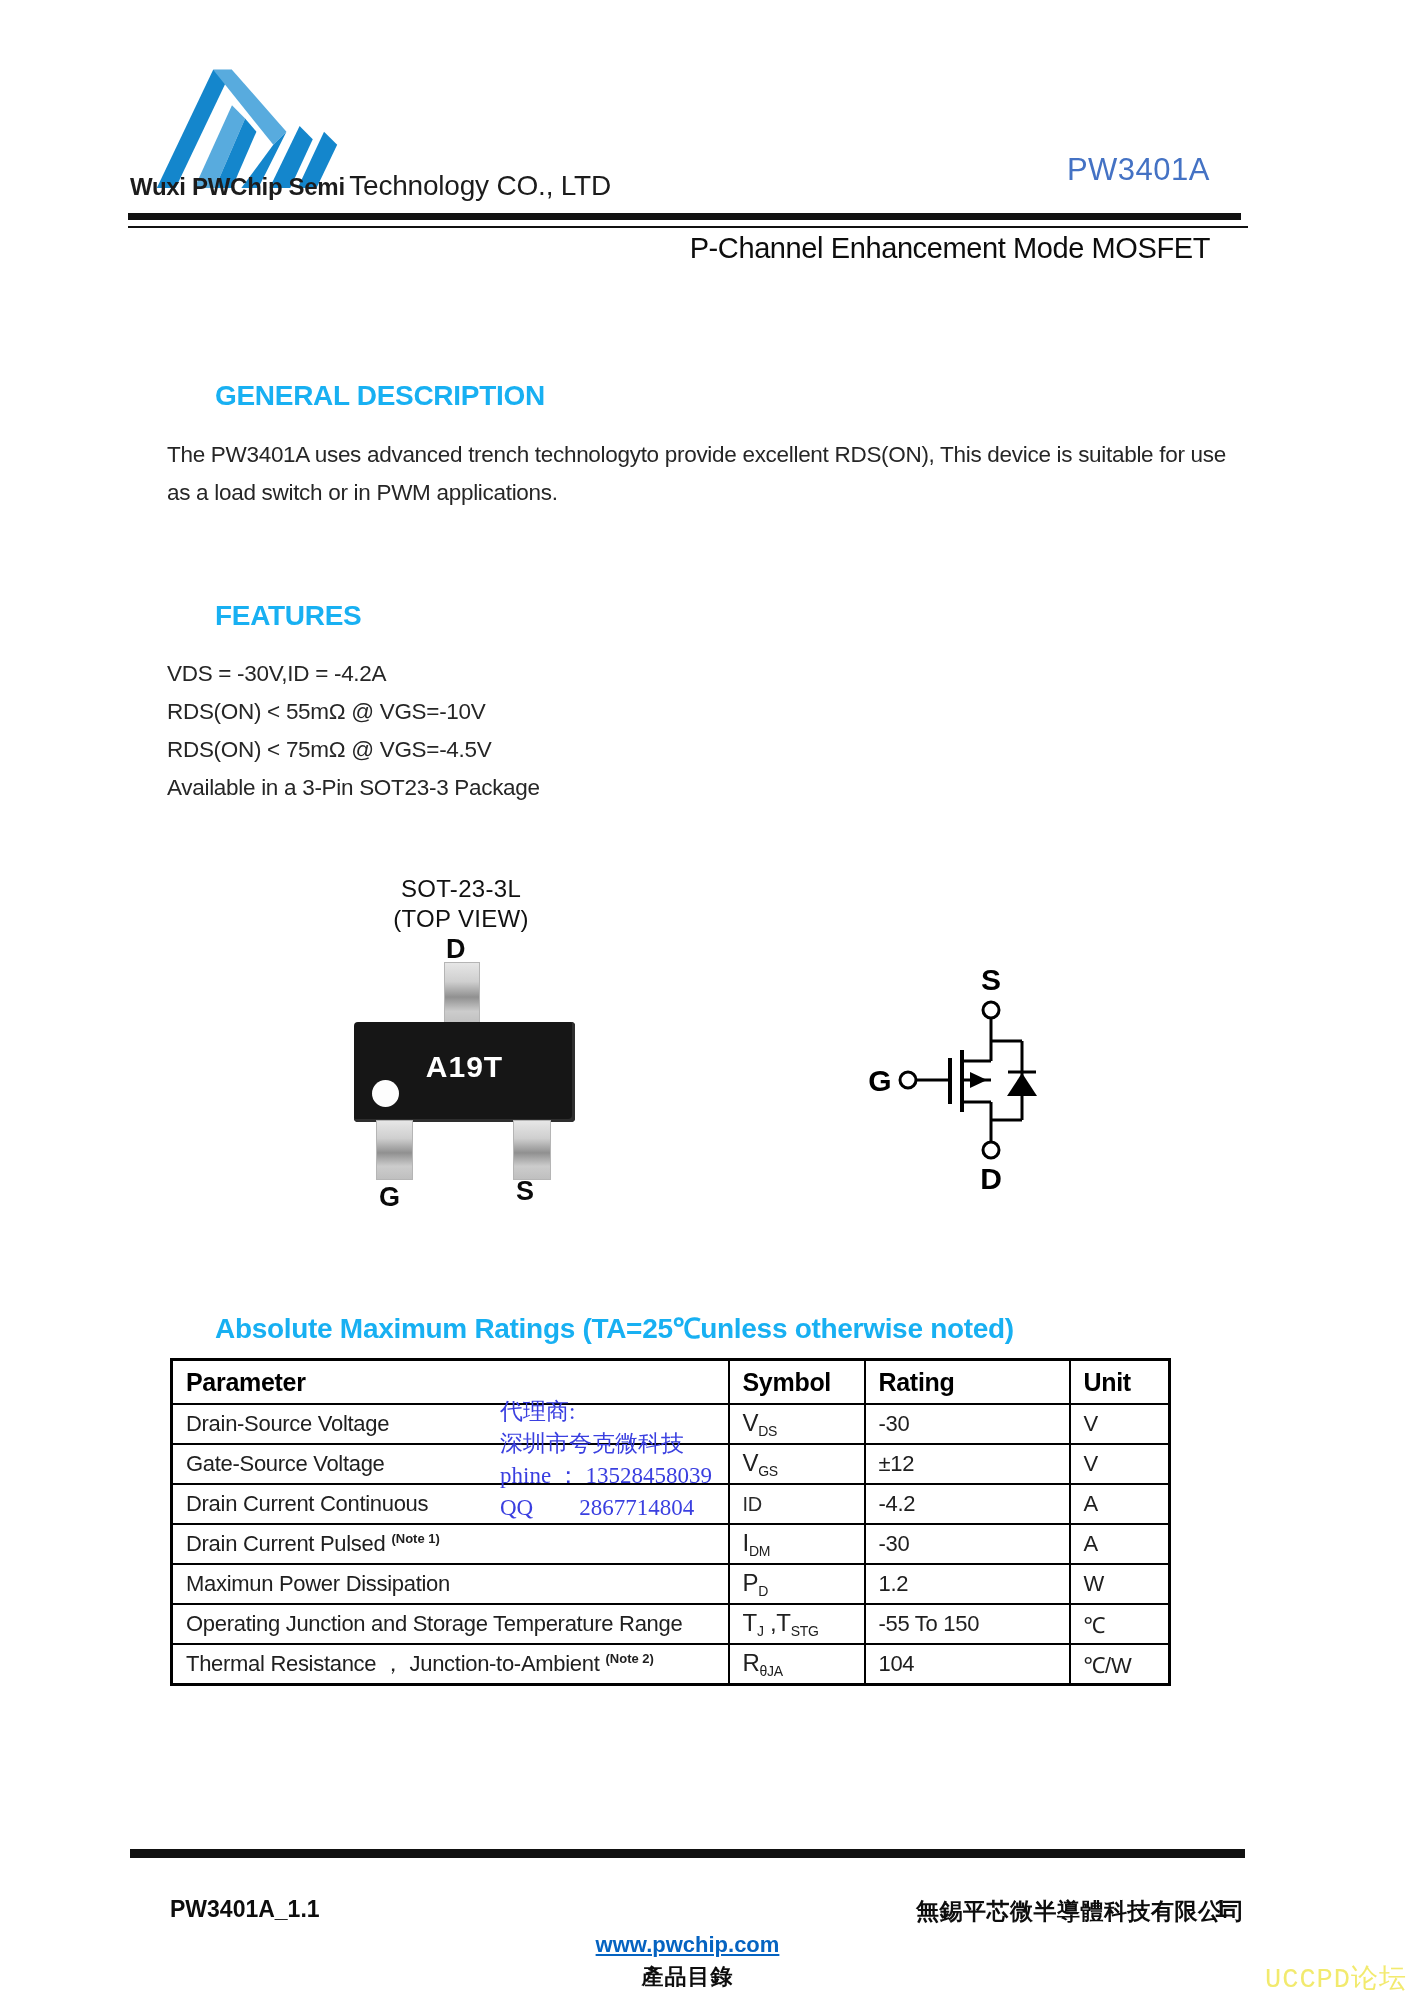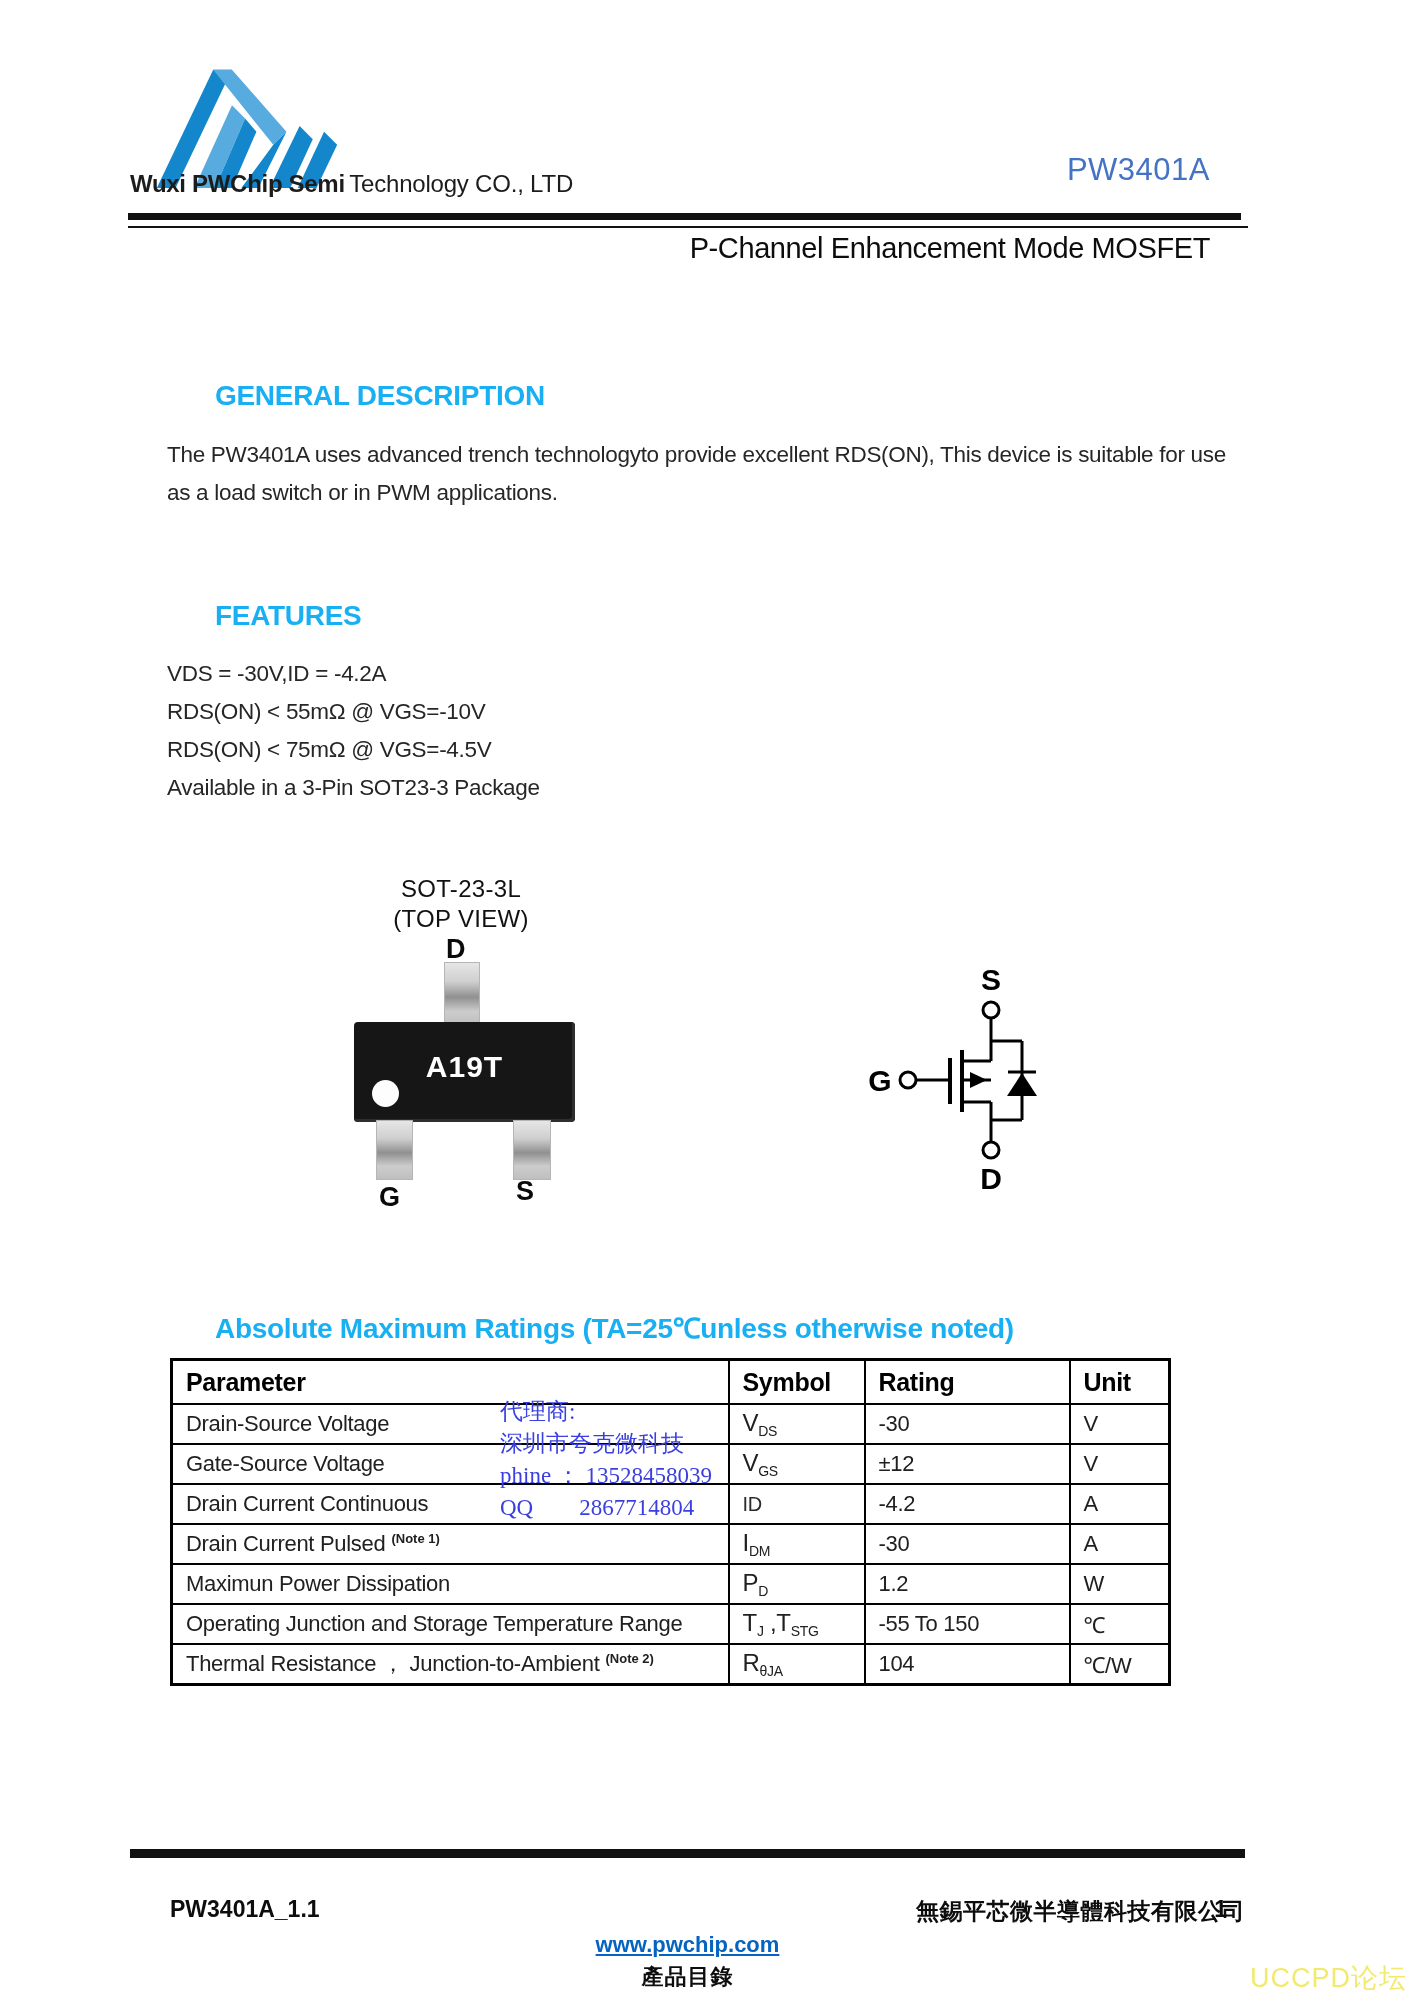--- a/index.html
+++ b/index.html
@@ -6,21 +6,21 @@
   .page{
     position:relative;width:1413px;height:1998px;background:#ffffff;
     font-family:"Liberation Sans",sans-serif;color:#1c1c1c;overflow:hidden;
     margin:0 auto;
   }
   .abs{position:absolute;}
 
   
   .company-line{left:130px;top:170px;white-space:nowrap;}
   .company-bold{font-size:24px;font-weight:bold;letter-spacing:-0.3px;}
-  .company-rest{font-size:24px;font-weight:500;letter-spacing:-0.2px;}
+  .company-rest{font-size:28px;font-weight:500;letter-spacing:-0.2px;}
   .part-number{left:990px;top:152px;width:220px;text-align:right;
     font-size:31px;color:#4472c4;letter-spacing:0.5px;}
   .rule-thick{left:128px;top:213px;width:1113px;height:7px;background:#111;}
   .rule-thin{left:128px;top:226px;width:1120px;height:2px;background:#111;}
   .doc-title{left:130px;top:232px;width:1080px;text-align:right;
     font-size:29px;font-weight:normal;letter-spacing:-0.4px;color:#0d0d0d;}
 
   
   .sec-heading{font-size:28px;font-weight:bold;color:#18b0f2;letter-spacing:-0.3px;margin-left:48px;}
   .gd-heading{left:167px;top:380px;}
@@ -228,15 +228,15 @@
   <div class="abs footer-row">
     <span class="footer-docid">PW3401A_1.1</span>
     <span class="footer-company">無錫平芯微半導體科技有限公司</span>
     <span class="footer-page">1</span>
   </div>
   <div class="abs footer-link">
     <a href="#">www.pwchip.com</a>
   </div>
   <div class="abs footer-catalog">產品目錄</div>
 
-  <div class="abs wm-corner" style="color: rgb(242, 234, 110);">UCCPD论坛</div>
+  <div class="abs wm-corner" style="color: rgb(242, 234, 110); font-family: Liberation Mono, monospace;">UCCPD论坛</div>
 
 </div>
 
 </body></html>

